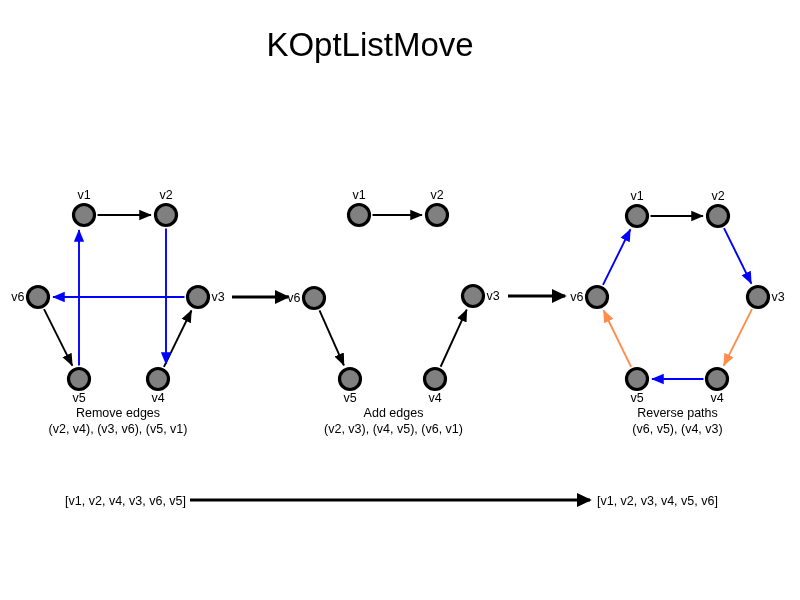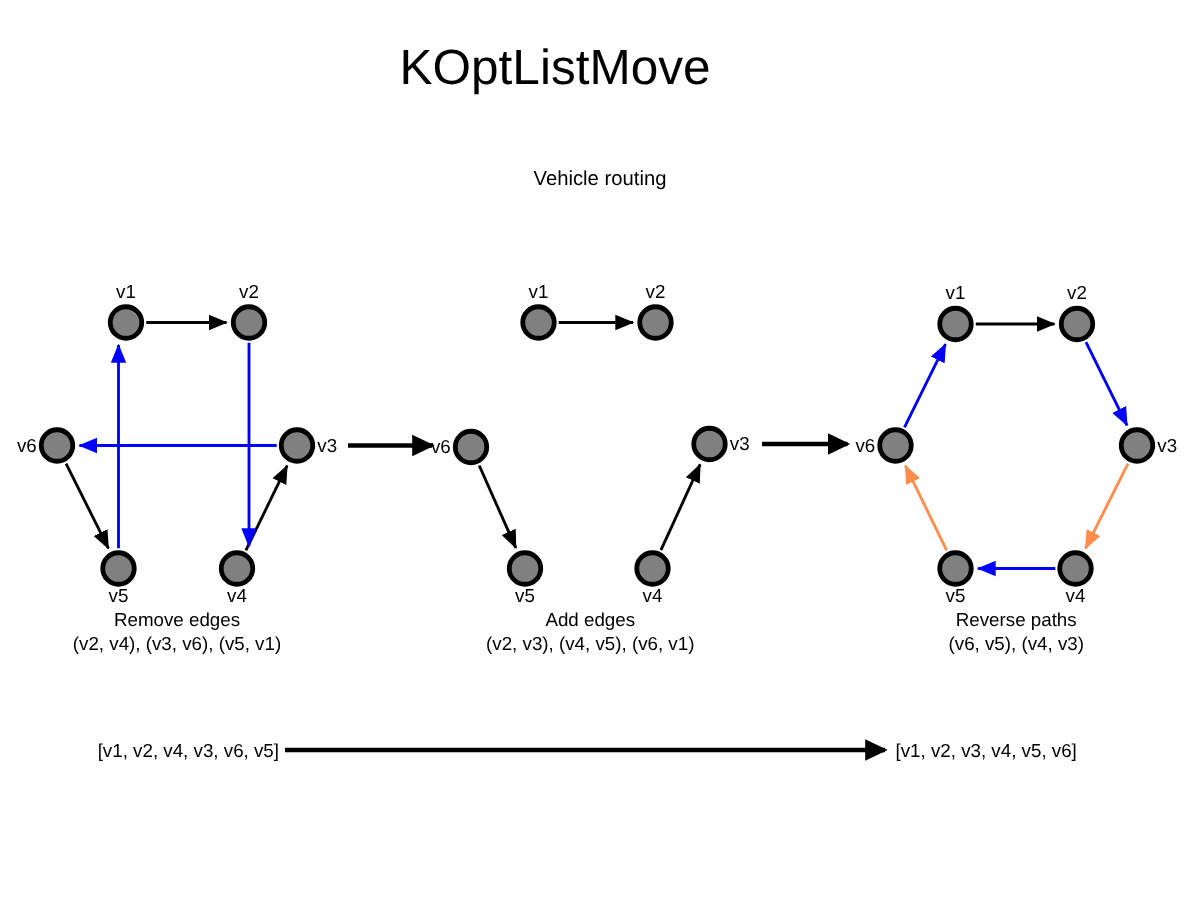--- a/index.html
+++ b/index.html
@@ -83,21 +83,20 @@
   .edge-blue  { stroke: #0000ff; stroke-width: 1.9; fill: none; }
   .edge-orange{ stroke: #ff8c4b; stroke-width: 1.9; fill: none; }
   .flow-arrow { stroke: #000000; stroke-width: 3.0; fill: none; }
 </style>
 </head>
 <body>
 
 <div id="root">
 
   <div class="title">KOptListMove</div>
-  <div class="problem-label">Vehicle routing</div>
 
   <svg class="diagram" viewBox="0 0 800 600">
     <defs>
       <marker id="ah-black" markerWidth="7" markerHeight="7" refX="6.2" refY="3" orient="auto" markerUnits="strokeWidth">
         <path d="M0,0.3 L6.6,3 L0,5.7 Z" fill="#000000"></path>
       </marker>
       <marker id="ah-blue" markerWidth="7" markerHeight="7" refX="6.2" refY="3" orient="auto" markerUnits="strokeWidth">
         <path d="M0,0.3 L6.6,3 L0,5.7 Z" fill="#0000ff"></path>
       </marker>
       <marker id="ah-orange" markerWidth="7" markerHeight="7" refX="6.2" refY="3" orient="auto" markerUnits="strokeWidth">

